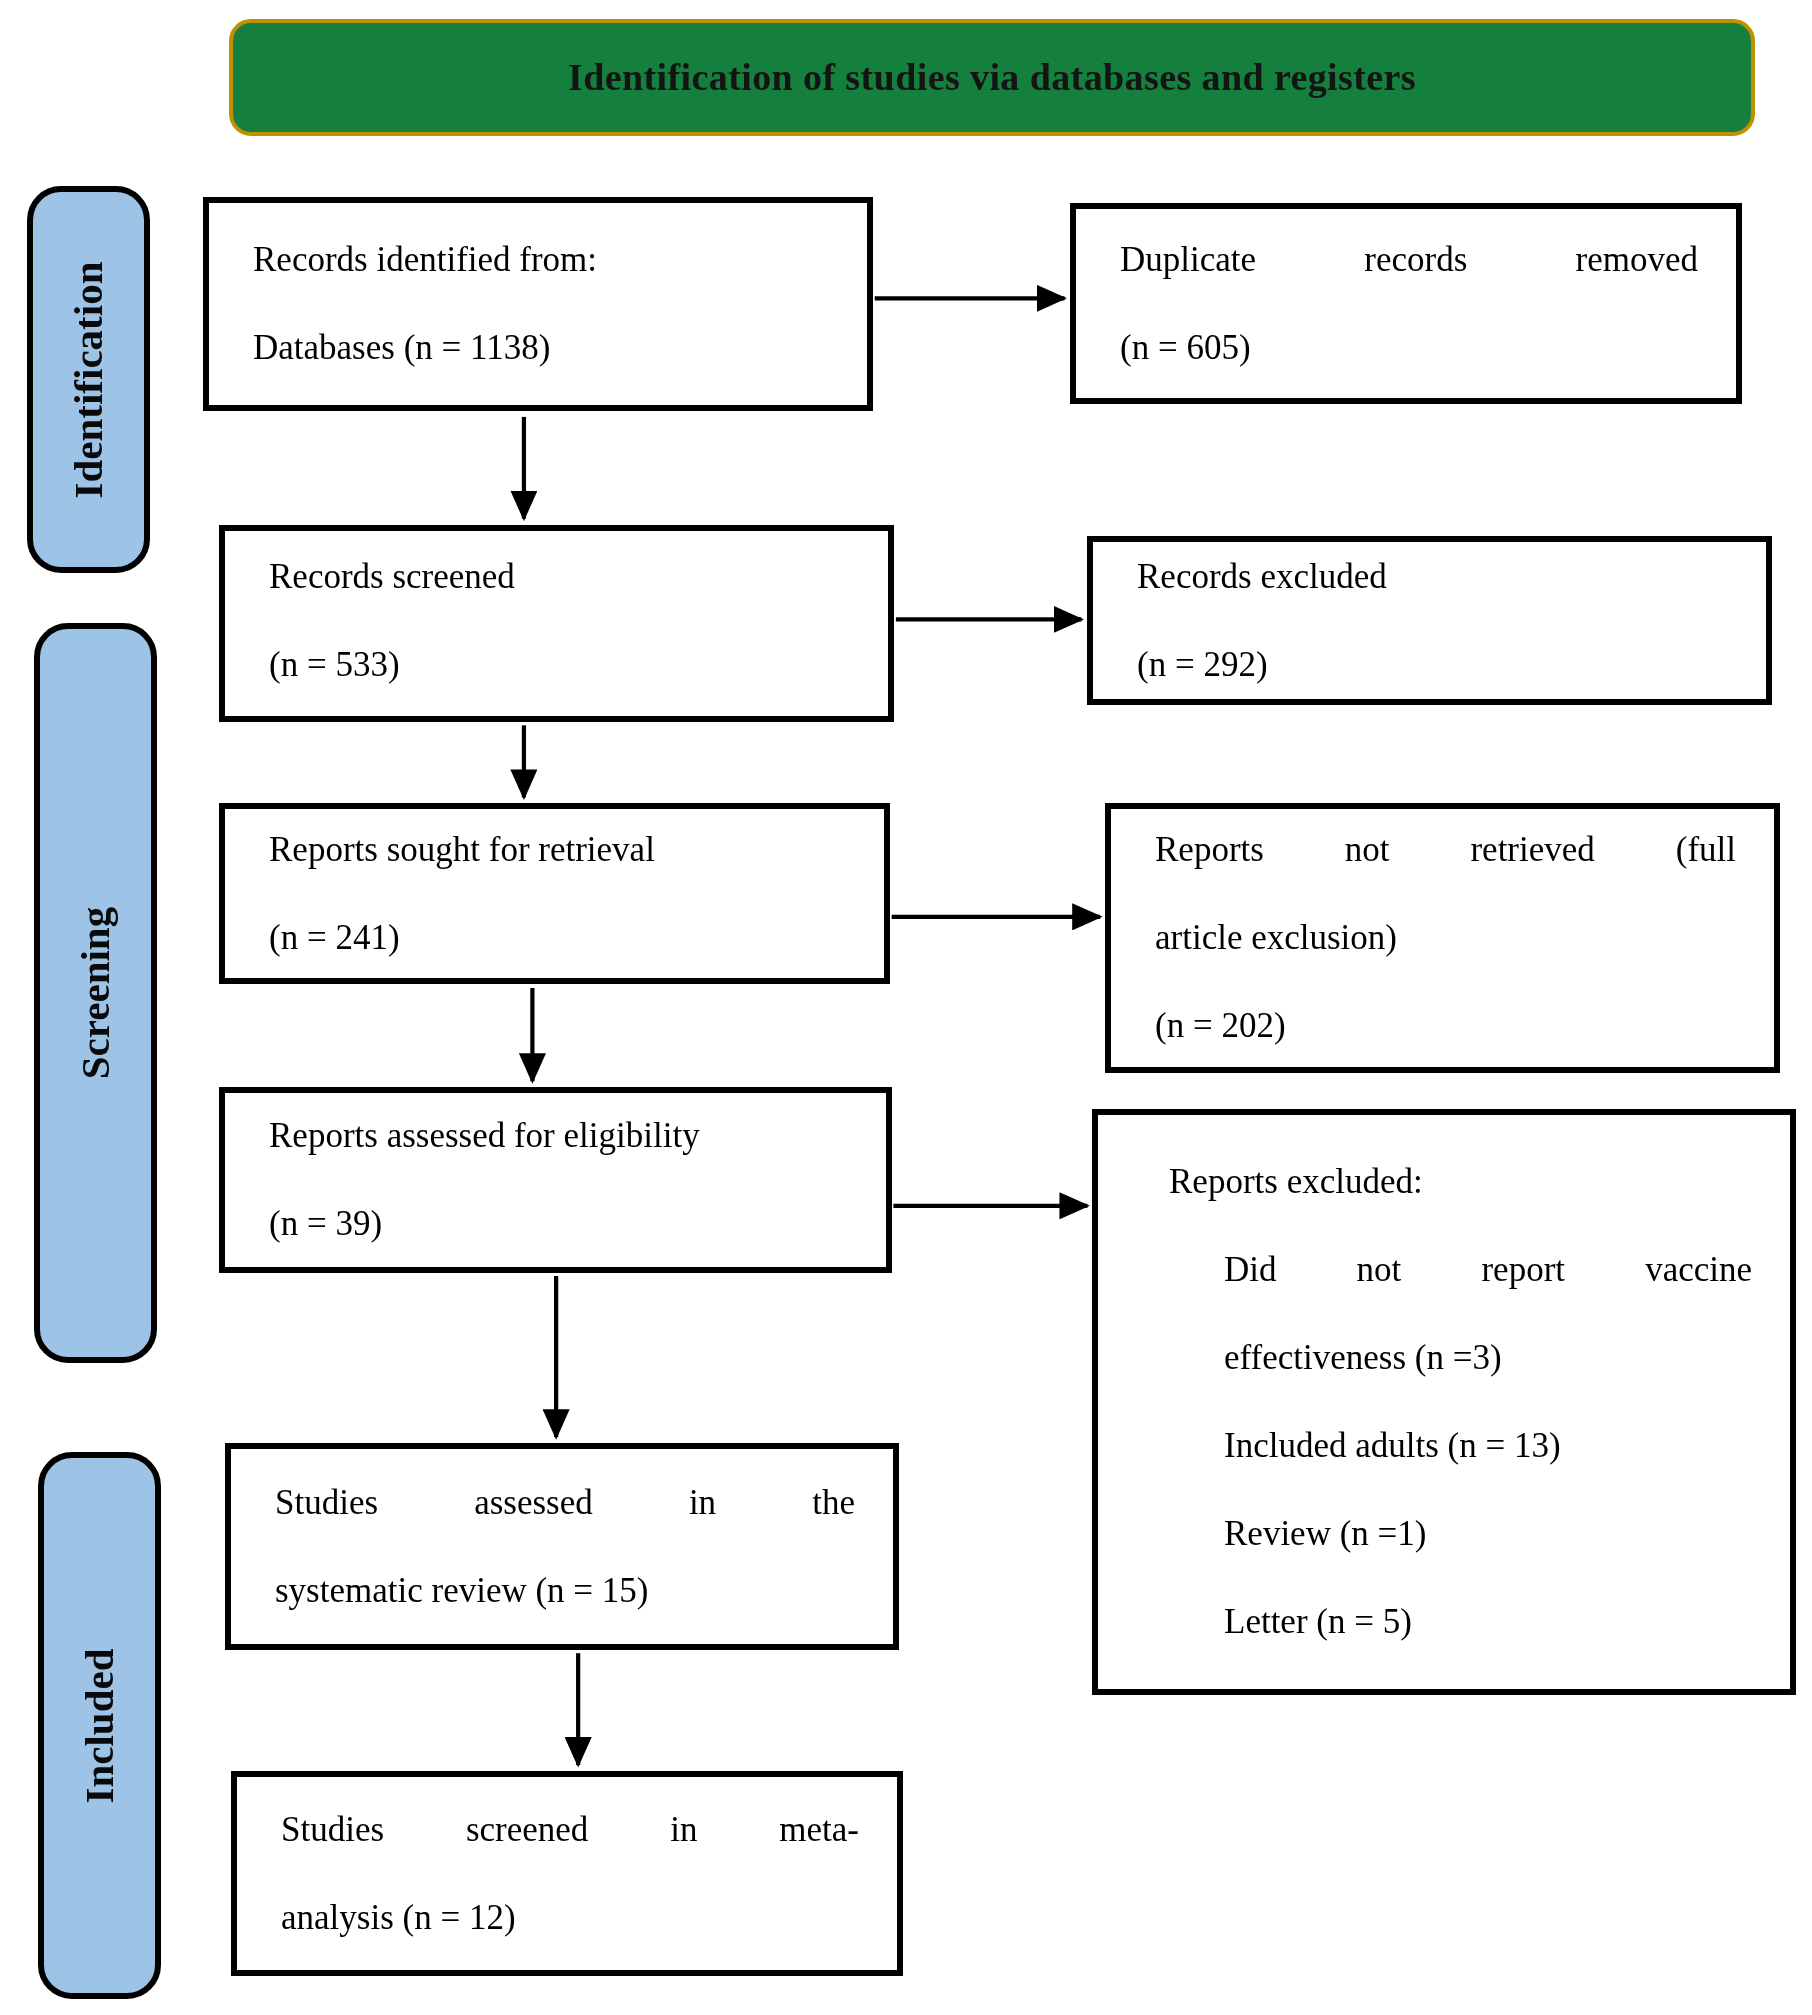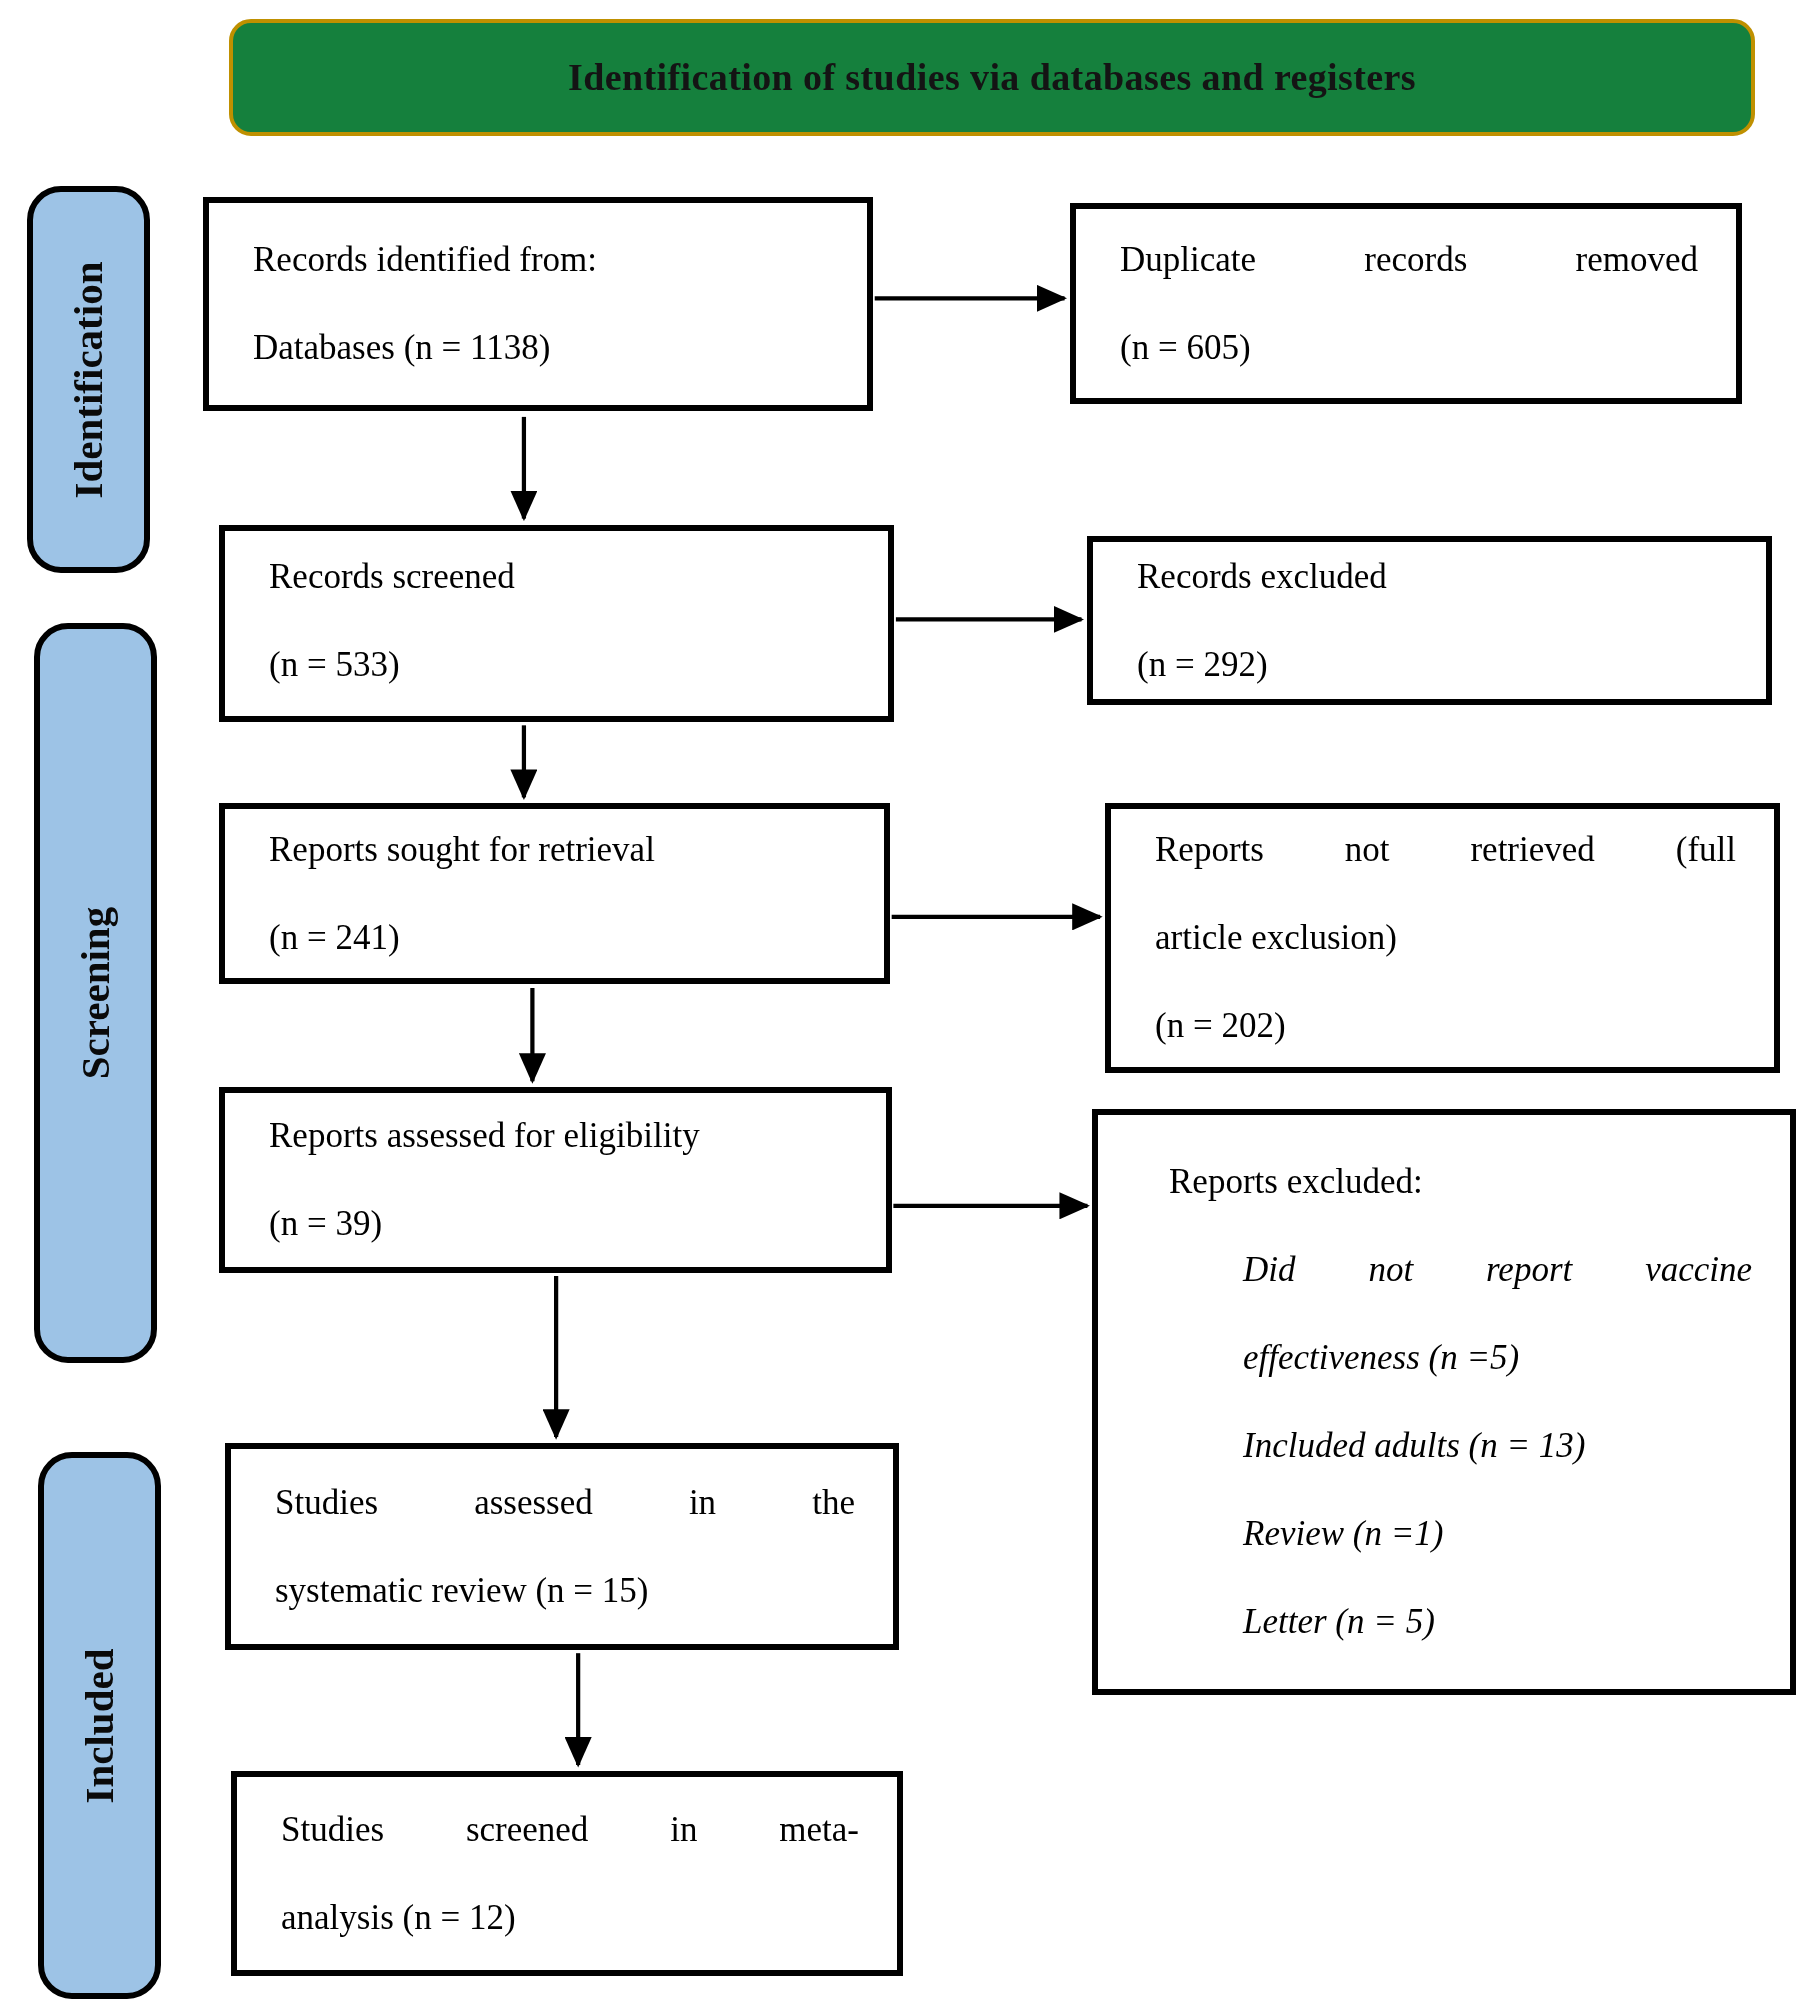--- a/index.html
+++ b/index.html
@@ -14,21 +14,21 @@
   .stage{position:absolute;background:#9DC3E6;border:6px solid #000;border-radius:34px;
     display:flex;align-items:center;justify-content:center;box-sizing:border-box;}
   .stage span{transform:rotate(-90deg);font-weight:700;font-size:41px;white-space:nowrap;color:#0a0a0a;}
 
   .box{position:absolute;background:#fff;border:6.8px solid #000;box-sizing:border-box;
     display:flex;flex-direction:column;justify-content:center;
     padding:6.8px 38px 6.8px 44px;font-size:35px;}
   .ln{line-height:88px;text-align:left;}
   .nw{white-space:nowrap;}
   .stretch{text-align:justify;text-align-last:justify;white-space:normal;}
-  .ind{margin-left:74px;font-style:italic;}
+  .ind{margin-left:55px;}
 
   svg.arrows{position:absolute;left:0;top:0;pointer-events:none;}
   svg.arrows line{stroke:#000;stroke-width:5;}
 </style>
 </head>
 <body>
 
 <div id="canvas">
 
   <div class="banner">
@@ -87,21 +87,21 @@
 
   <div class="box" style="left:1105px;top:803px;width:675px;height:270px;">
     <div class="ln stretch">Reports not retrieved (full</div>
     <div class="ln nw">article exclusion)</div>
     <div class="ln nw">(n = 202)</div>
   </div>
 
   <div class="box" style="left:1092px;top:1109px;width:704px;height:586px;padding-left:71px;">
     <div class="ln nw">Reports excluded:</div>
     <div class="ln stretch ind">Did not report vaccine</div>
-    <div class="ln nw ind">effectiveness (n =5)</div>
+    <div class="ln nw ind">effectiveness (n =3)</div>
     <div class="ln nw ind">Included adults (n = 13)</div>
     <div class="ln nw ind">Review (n =1)</div>
     <div class="ln nw ind">Letter (n = 5)</div>
   </div>
 
   <svg class="arrows" width="1813" height="2015" viewBox="0 0 2139 2378">
     <defs>
       <marker id="ah" markerWidth="36" markerHeight="32" refX="33" refY="16" orient="auto" markerUnits="userSpaceOnUse">
         <path d="M0,0 L36,16 L0,32 Z" fill="#000"></path>
       </marker>

